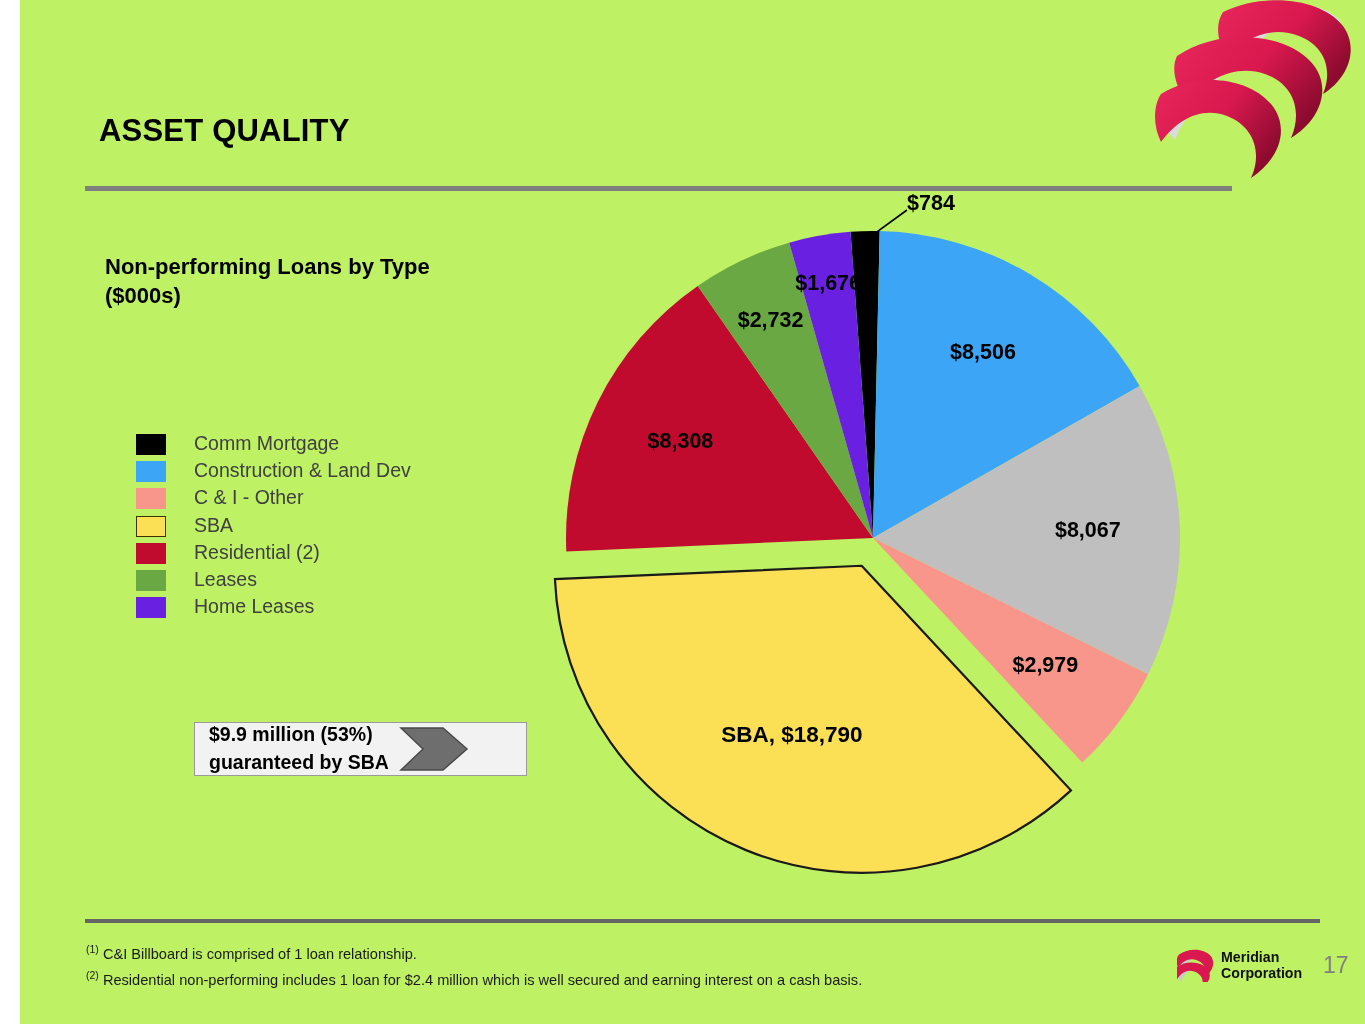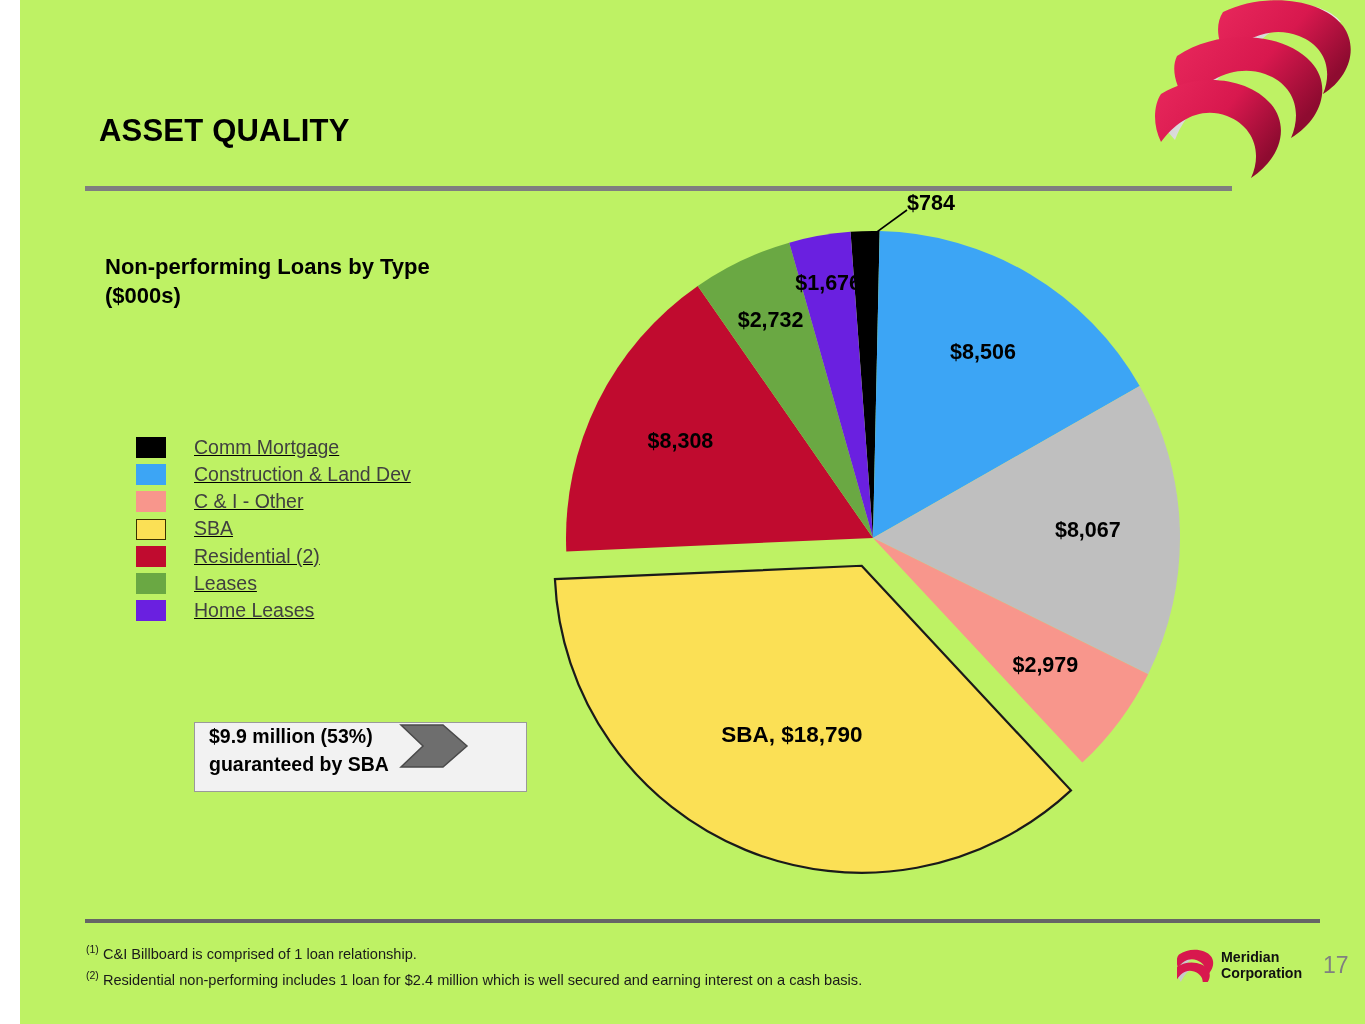--- a/index.html
+++ b/index.html
@@ -30,33 +30,33 @@
   #globe-logo{ position:absolute; left:1133px; top:-2px; width:232px; height:195px; }
 
   
   #chart-heading{
     position:absolute; left:85px; top:252px; width:430px;
     font-size:22px; font-weight:bold; color:#000; line-height:1.34;
   }
 
   
   #legend{ position:absolute; left:116px; top:434px; }
-  .legend-row{ display:flex; align-items:center; height:27.2px;text-decoration:underline; }
+  .legend-row{ display:flex; height:27.2px; }
   .legend-swatch{ width:30px; height:21px; flex:0 0 auto; }
   .legend-label{
     margin-left:28px; font-size:19.5px; color:#404040;
     white-space:nowrap; line-height:1;
   }
 
   
   #callout{
     position:absolute; left:174px; top:722px;
-    width:333px; height:70px;
+    width:333px; height:54px;
     background:#f2f2f2; border:1.5px solid #9a9a9a;
-    display:flex; 
+    display:flex; align-items:center;
   }
   #callout-text{
     margin-left:14px; font-size:19.5px; font-weight:bold;
     color:#000; line-height:1.42; white-space:pre-line;
   }
   #callout-arrow{ margin-left:10px; width:70px; height:46px; flex:0 0 auto; }
 
   
   #pie-wrap{ position:absolute; left:480px; top:175px; width:760px; height:740px; }
   .slice-label{

